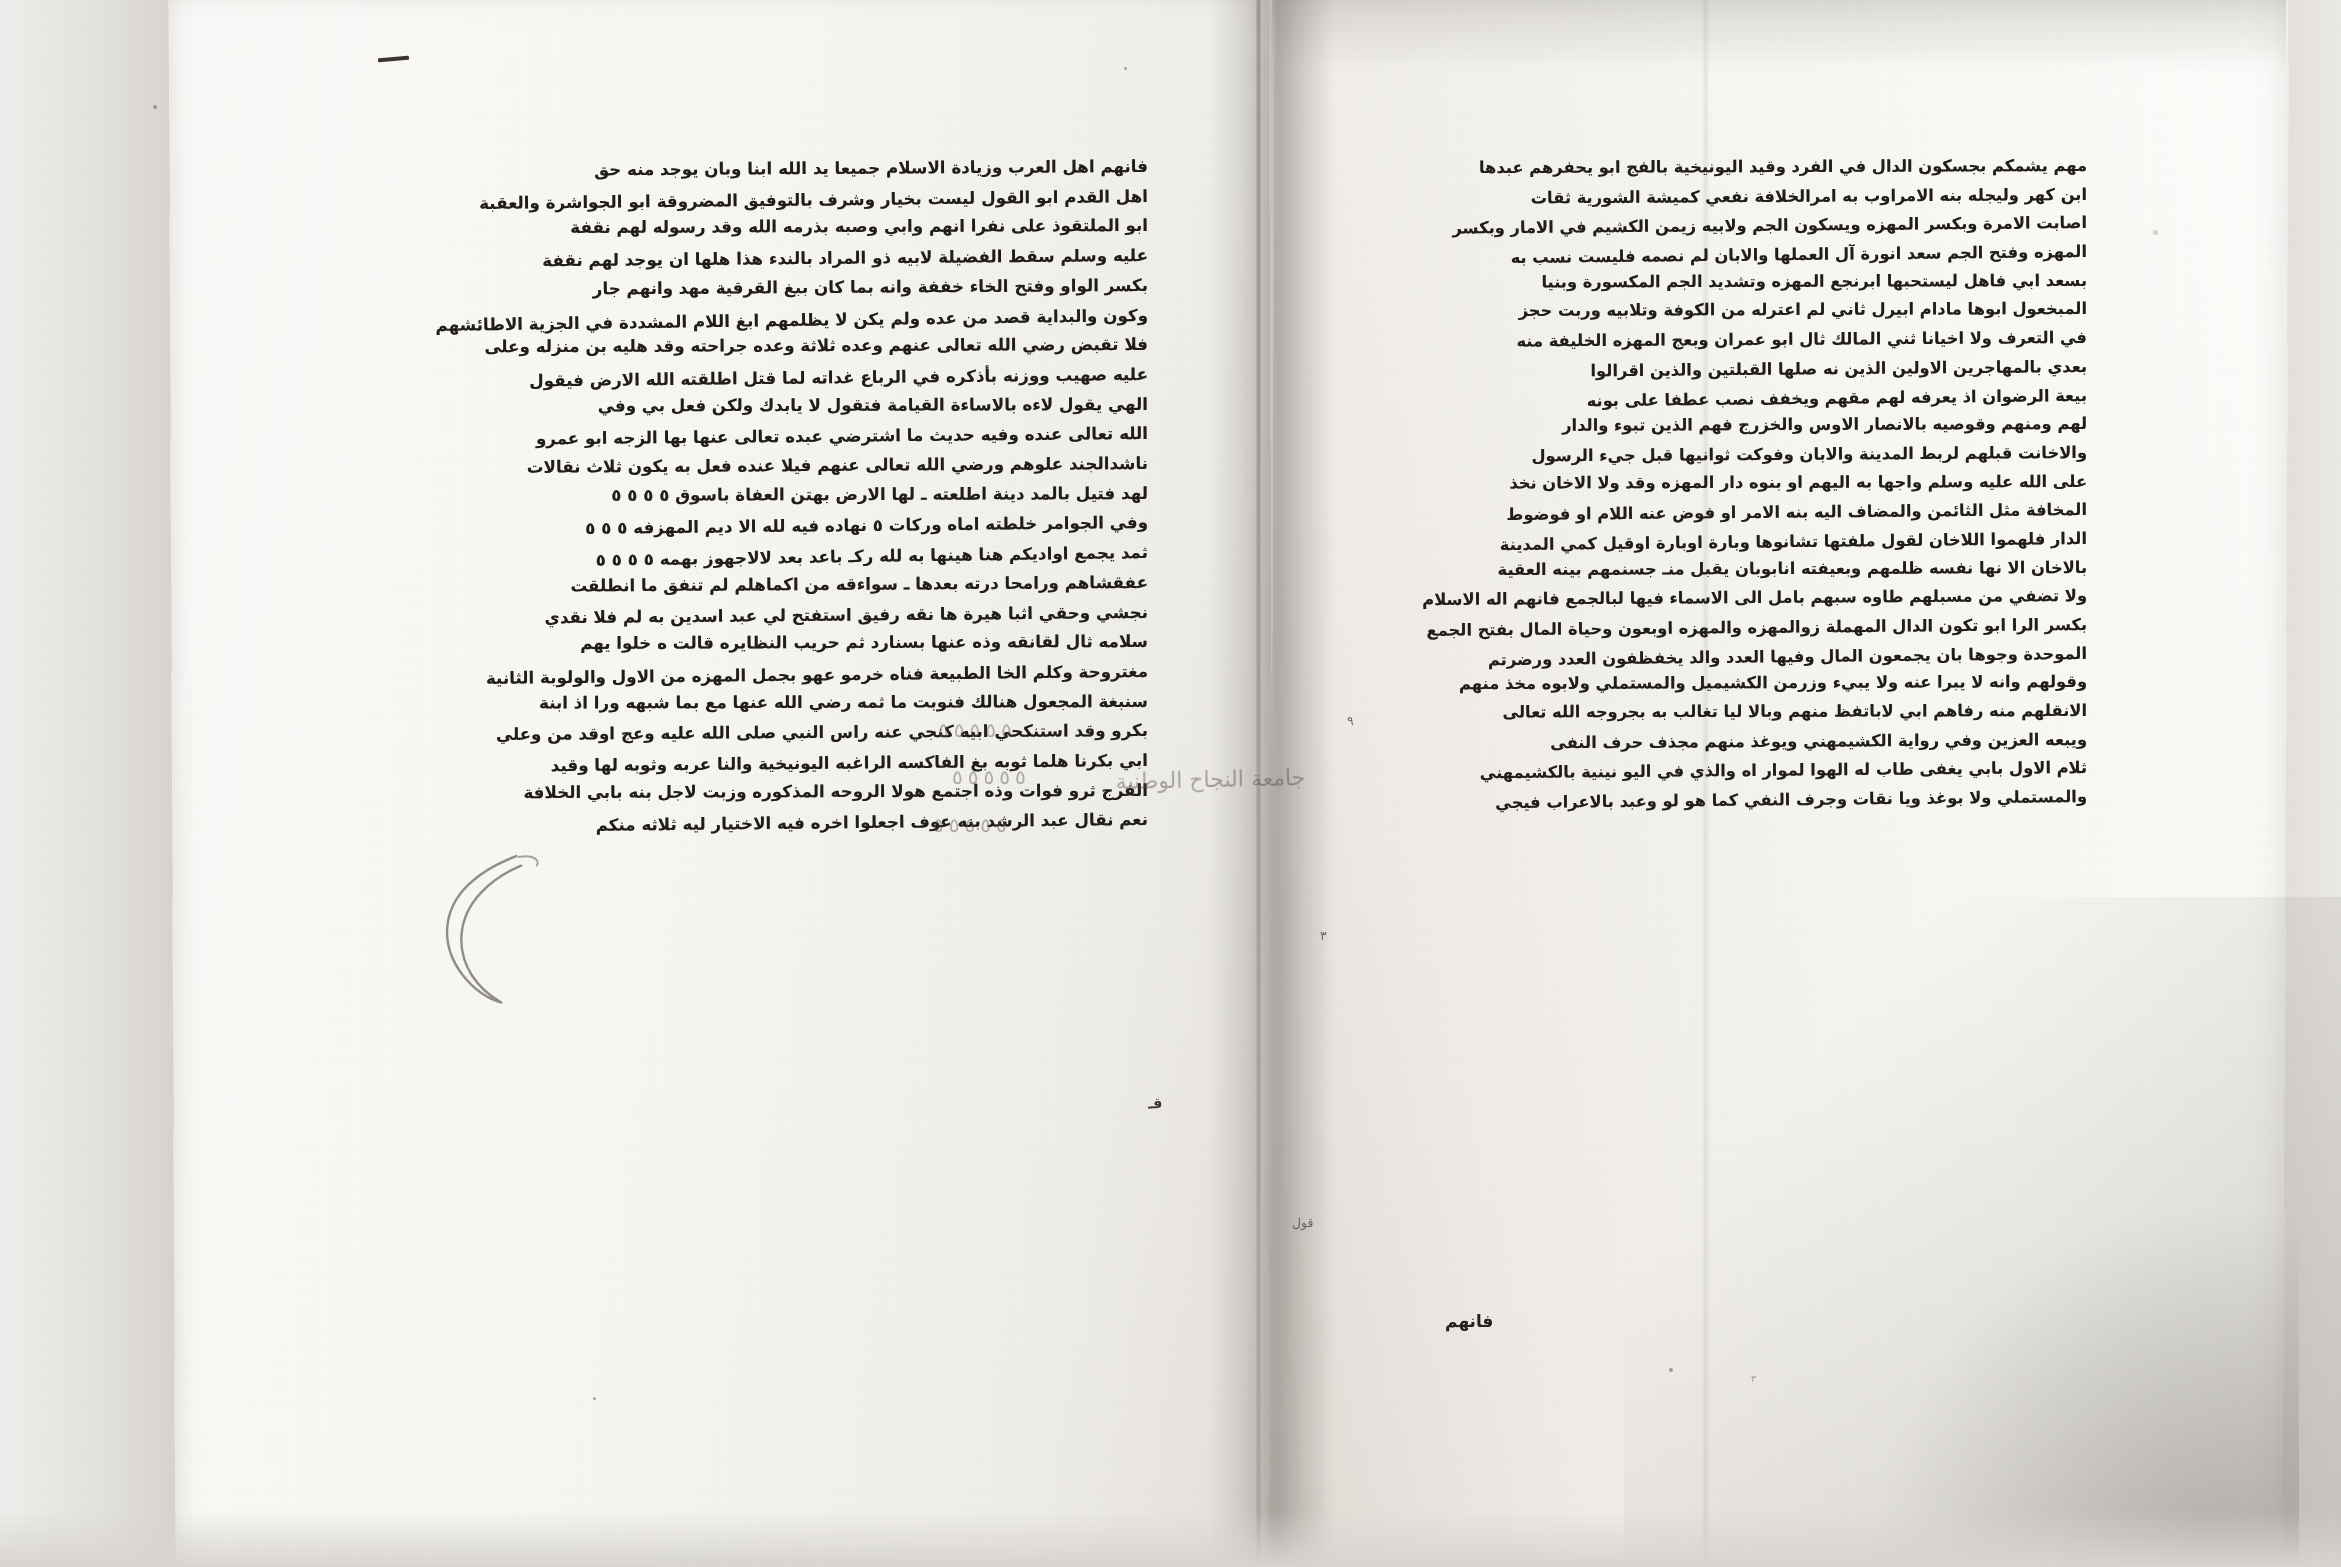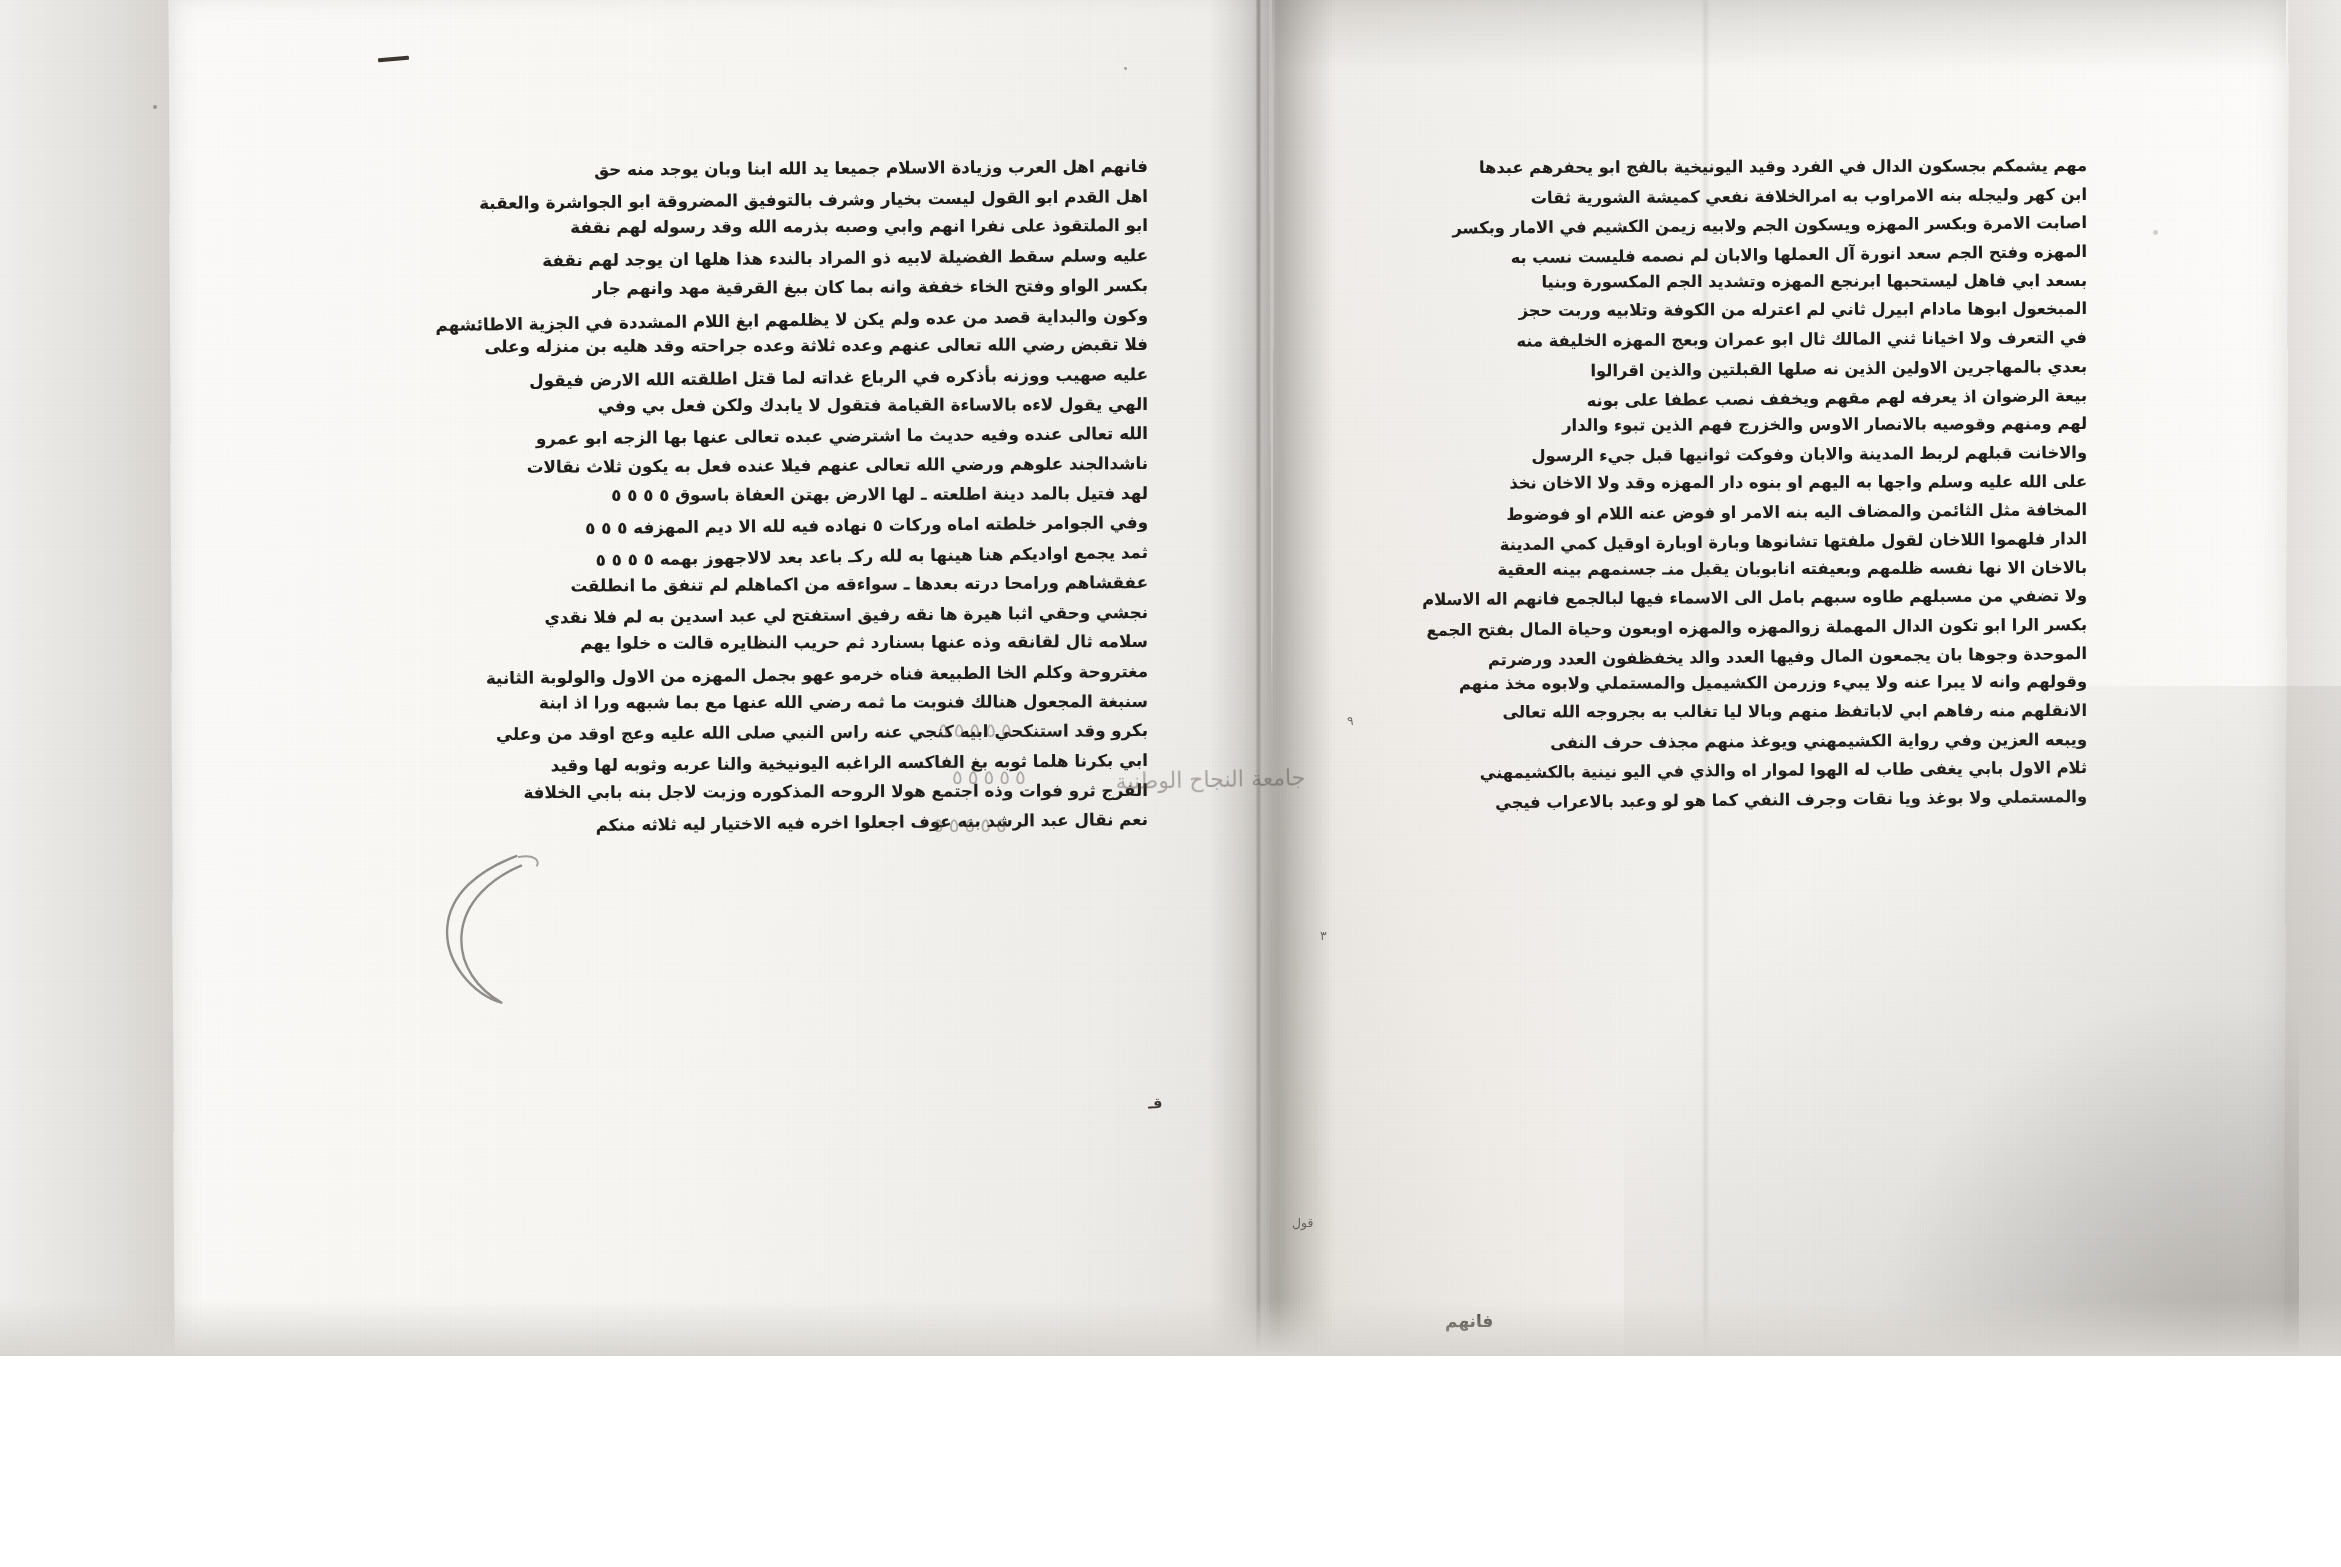--- a/index.html
+++ b/index.html
@@ -6,21 +6,21 @@
     margin: 0;
     padding: 0;
     background: #ffffff;
   }
   body {
     font-family: "Liberation Serif", serif;
   }
   #page {
     position: relative;
     width: 2342px;
-    height: 1356px;
+    height: 1567px;
     overflow: hidden;
     background: #22c55e;
   }
 
   
   .scan-bg {
     position: absolute;
     inset: 0;
     background:
       radial-gradient(ellipse 120% 90% at 48% 45%, #ffffff 0%, #f6f5f3 38%, #e9e7e4 70%, #dad7d3 100%);

